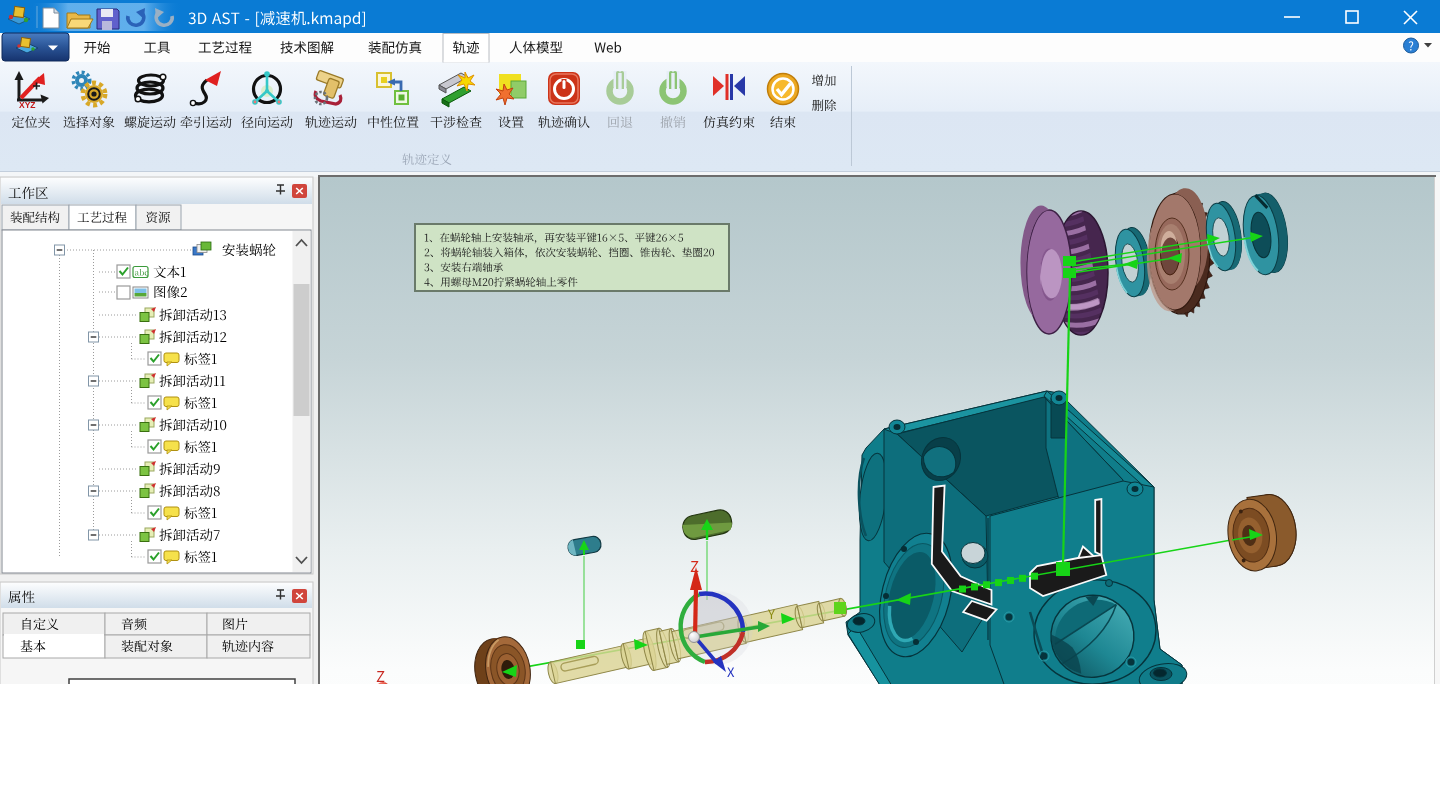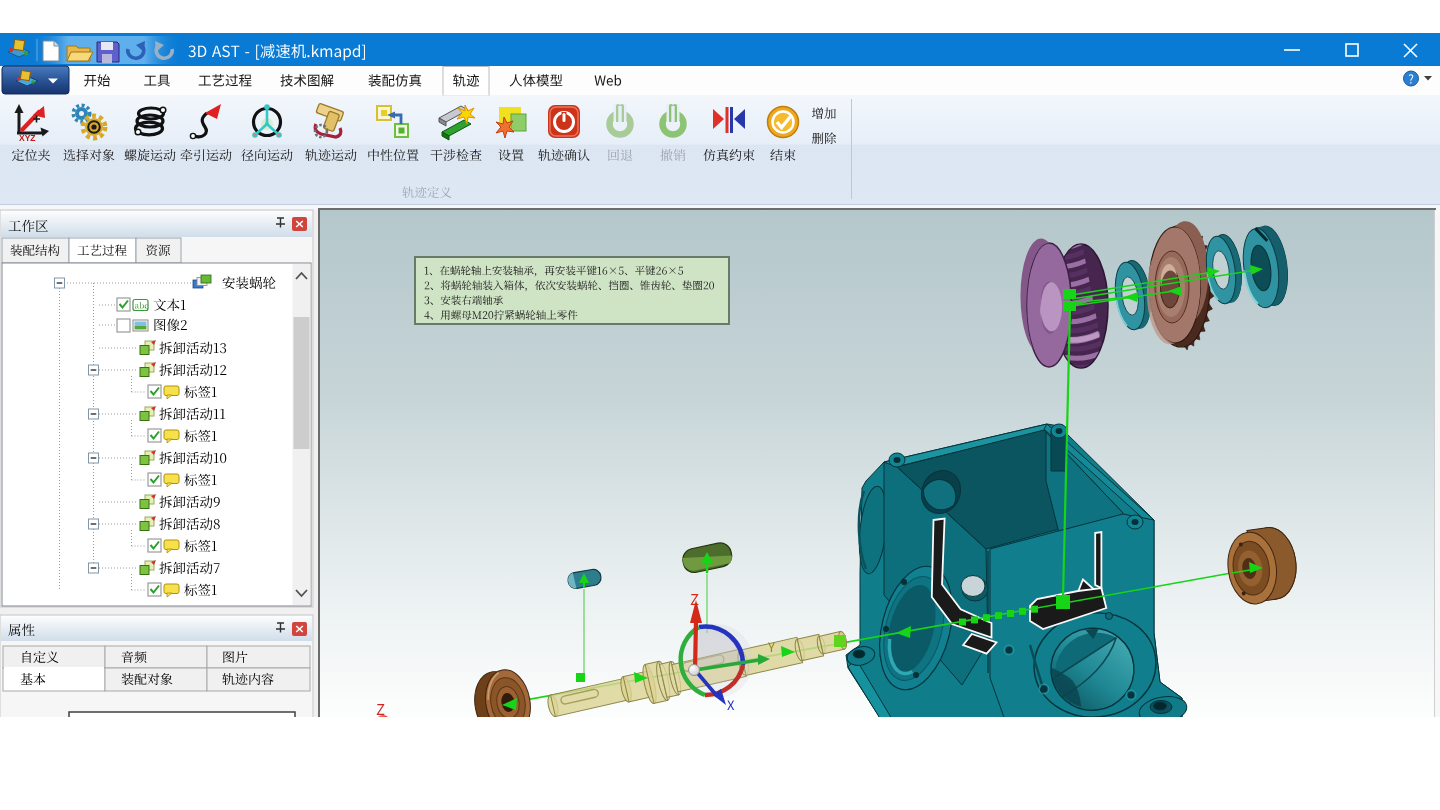--- a/index.html
+++ b/index.html
@@ -1,12 +1,12 @@
 <!DOCTYPE html>
-<html><head><meta charset="utf-8"><style>html,body{margin:0;padding:0;background:#fff;}#app{position:relative;width:1440px;height:684px;overflow:hidden;font-family:"Liberation Sans",sans-serif;margin-top:33px;}</style></head><body>
+<html><head><meta charset="utf-8"><style>html,body{margin:0;padding:0;background:#fff;}#app{position:relative;width:1440px;height:684px;overflow:hidden;font-family:"Liberation Sans",sans-serif;}</style></head><body>
 <div id="app"><svg width="1440" height="810" viewBox="0 0 1440 810">
 <defs>
 <linearGradient id="ribg" x1="0" y1="0" x2="0" y2="1">
  <stop offset="0" stop-color="#f3f7fc"></stop>
           <stop offset=".45" stop-color="#e6eef8"></stop>
  <stop offset=".46" stop-color="#dce6f3"></stop>
           <stop offset="1" stop-color="#dde8f4"></stop>
 </linearGradient>
 <linearGradient id="hdrg" x1="0" y1="0" x2="0" y2="1">
  <stop offset="0" stop-color="#fcfdfe"></stop>

